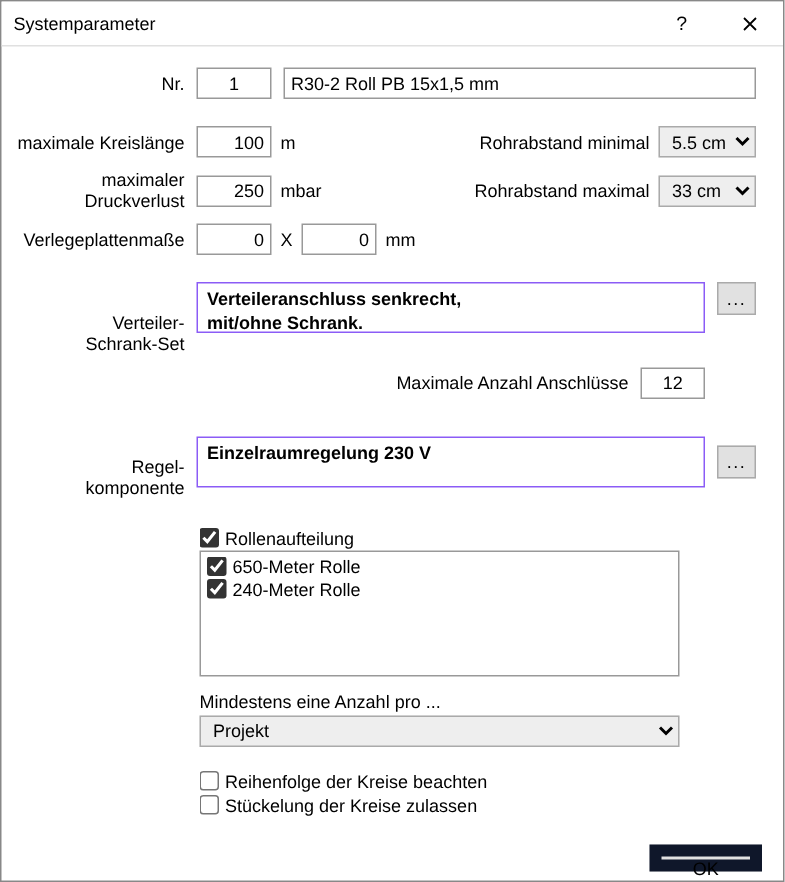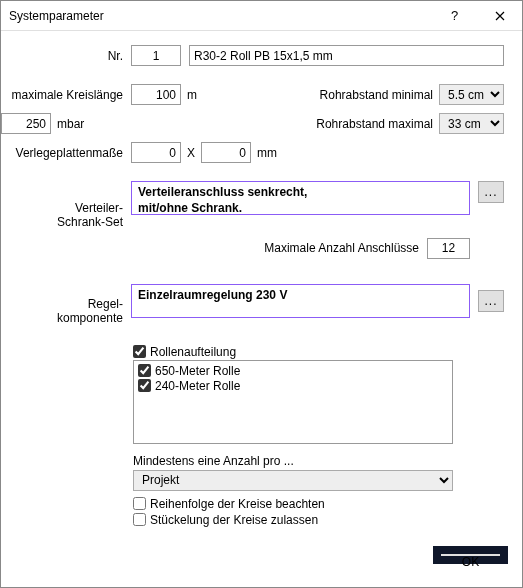--- a/index.html
+++ b/index.html
@@ -54,20 +54,21 @@
   <div class="row">
     <div class="lbl">maximale Kreislänge</div>
     <input class="num" value="100" style="">
     <span class="unit">m</span>
     <div style="flex:1"></div>
     <div class="rlabel">Rohrabstand minimal</div>
     <select><option>5.5 cm</option></select>
   </div>
 
   <div class="row">
+    <div class="lbl">maximaler Druckverlust</div>
     <input class="num" value="250" style="">
     <span class="unit">mbar</span>
     <div style="flex:1"></div>
     <div class="rlabel">Rohrabstand maximal</div>
     <select><option>33 cm</option></select>
   </div>
 
   <div class="row">
     <div class="lbl">Verlegeplattenmaße</div>
     <input class="num" value="0" style="">
@@ -122,21 +123,21 @@
       <input type="checkbox" checked="" style="">
       <span>240-Meter Rolle</span>
     </div>
   </div>
 
   <div style="margin-left:132px; margin-top:10px">
     <div style="margin-bottom:2px">Mindestens eine Anzahl pro ...</div>
     <select class="selwide"><option>Projekt</option></select>
   </div>
 
-  <div class="chk" style="margin-left:132px; margin-top:6px">
+  <div class="chk" style="margin-left:132px; margin-top:16px">
     <input type="checkbox" style="">
     <span>Reihenfolge der Kreise beachten</span>
   </div>
   <div class="chk" style="margin-left:132px; margin-top:2px">
     <input type="checkbox" style="">
     <span>Stückelung der Kreise zulassen</span>
   </div>
 
 </div>
 

